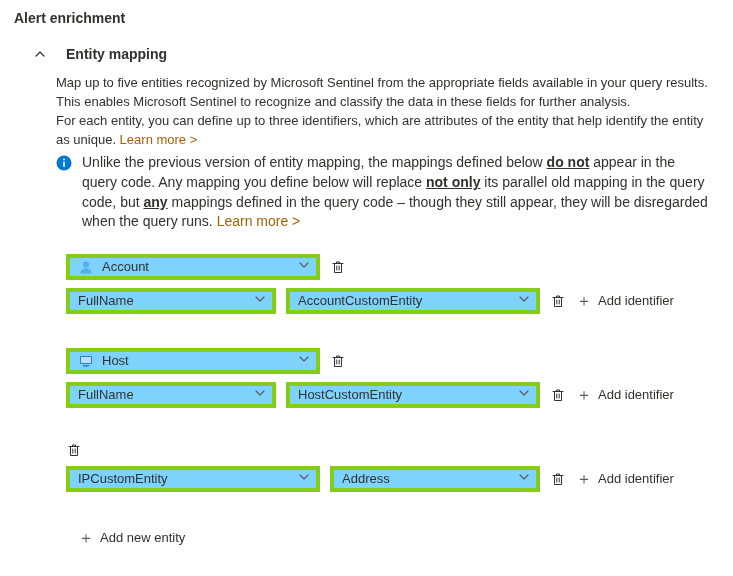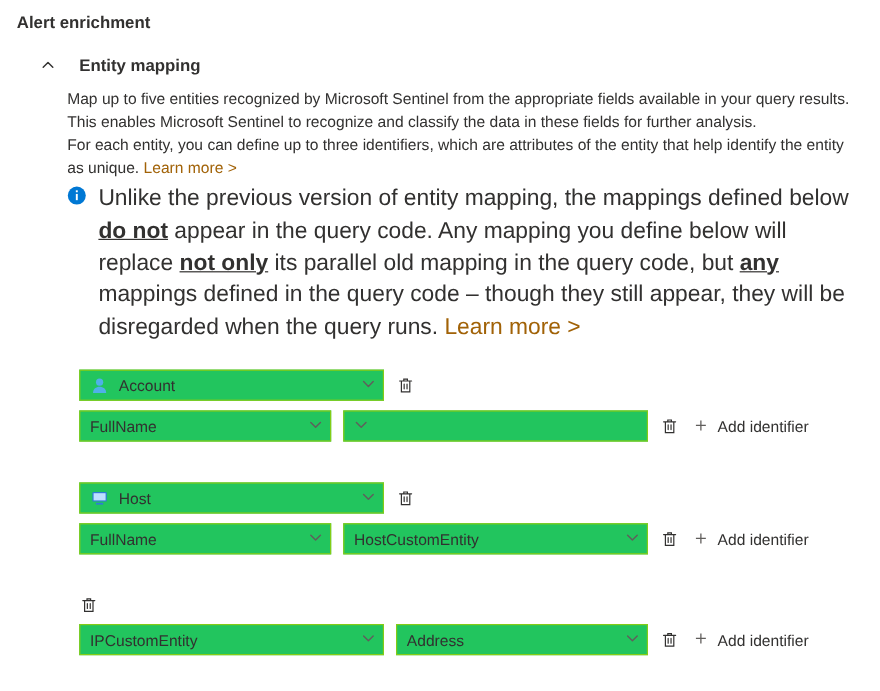--- a/index.html
+++ b/index.html
@@ -58,42 +58,42 @@
       margin-right: 24px;
       margin-bottom: 22px;
     }
     .info-icon {
       flex-shrink: 0;
       width: 16px;
       height: 16px;
       margin-top: 2px;
     }
     .info-text {
-      font-size: 19px;
+      font-size: 14px;
       line-height: 1.4;
       color: #323130;
     }
     .mapping-block {
       margin-bottom: 34px;
     }
     .row {
       display: flex;
       align-items: center;
       gap: 10px;
       margin-left: 56px;
       margin-bottom: 8px;
     }
     .dropdown {
-      border: 1px solid #84cc16;
+      border: 4px solid #84cc16;
       height: 26px;
       display: flex;
       align-items: center;
       justify-content: space-between;
       padding: 0 6px 0 8px;
-      background: #22c55e;
+      background: #7dd3fc;
       cursor: pointer;
       font-size: 13px;
       color: #323130;
     }
     .dropdown.entity { width: 254px; }
     .dropdown.identifier { width: 210px; }
     .dropdown.value { width: 254px; }
     .entity-label { display: flex; align-items: center; gap: 8px; }
     .entity-icon { width: 16px; height: 16px; display: inline-flex; align-items: center; justify-content: center; }
     .dd-caret svg { stroke: #605e5c; }
@@ -184,20 +184,21 @@
   <div class="row">
     <div class="dropdown identifier">
       <span>FullName</span>
       <span class="dd-caret">
         <svg width="12" height="12" viewBox="0 0 12 12" fill="none">
             <path d="M2 4 L6 8 L10 4" stroke-width="1.2" stroke-linecap="round" stroke-linejoin="round"></path>
           </svg>
       </span>
     </div>
     <div class="dropdown value">
+      <span>AccountCustomEntity</span>
       <span class="dd-caret">
         <svg width="12" height="12" viewBox="0 0 12 12" fill="none">
             <path d="M2 4 L6 8 L10 4" stroke-width="1.2" stroke-linecap="round" stroke-linejoin="round"></path>
           </svg>
       </span>
     </div>
     <span class="icon-btn">
       <svg width="14" height="14" viewBox="0 0 14 14" fill="none">
           <path d="M2 3.5 H12 M5.5 3.5 V2 H8.5 V3.5 M3.5 3.5 V12.5 H10.5 V3.5 M5.8 6 V10 M8.2 6 V10" stroke-width="1" stroke-linecap="round"></path>
         </svg>

